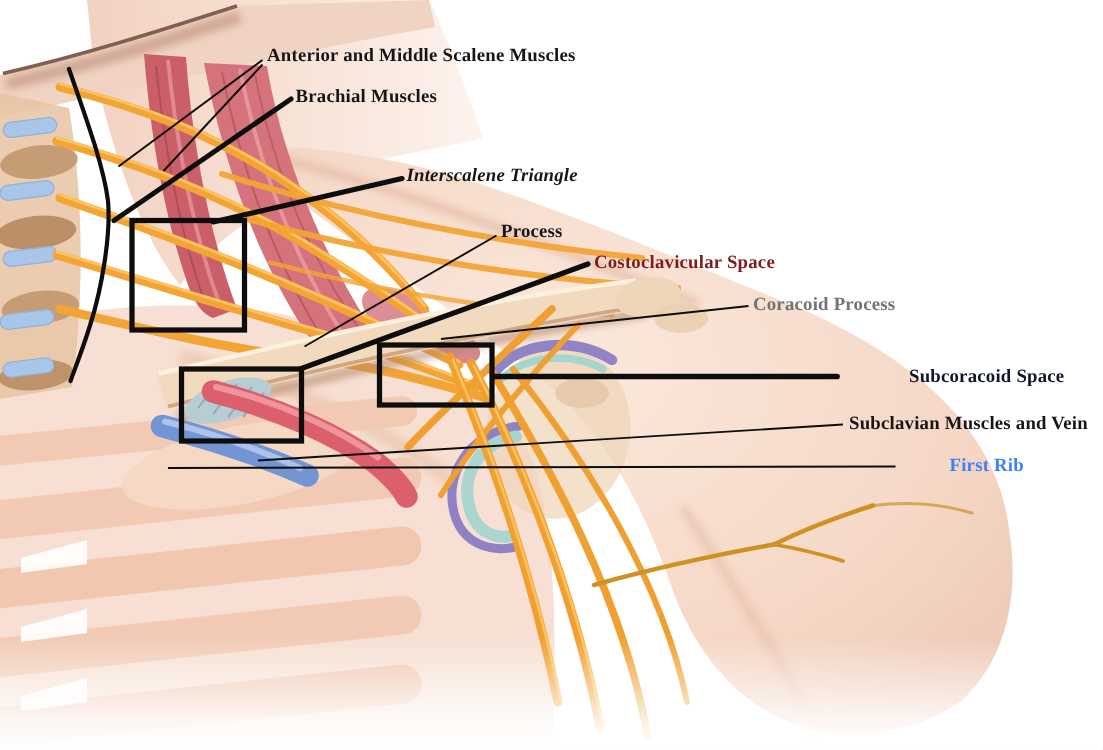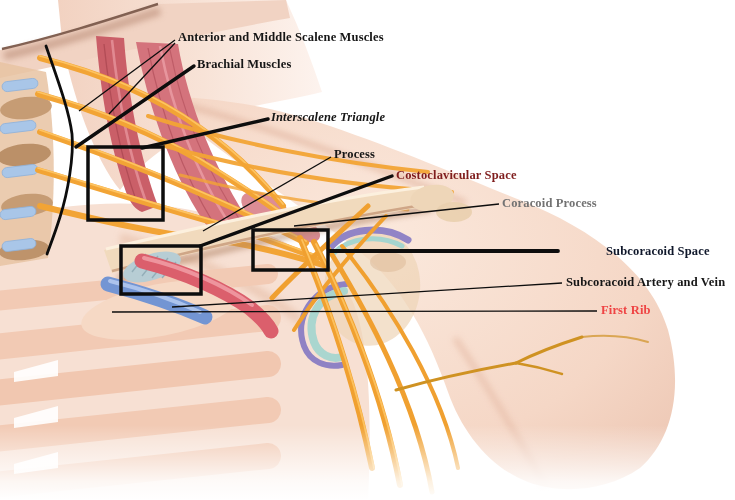--- a/index.html
+++ b/index.html
@@ -202,17 +202,17 @@
 </svg>
 
 <div id="label-layer">
       <div class="anno-label" style="left: 178px; top: 37px; color: rgb(22, 22, 22);">Anterior and Middle Scalene Muscles</div>
       <div class="anno-label" style="left: 197px; top: 64px; color: rgb(22, 22, 22);">Brachial Muscles</div>
       <div class="anno-label" style="left: 271px; top: 117px; color: rgb(22, 22, 22); font-style: italic;">Interscalene Triangle</div>
       <div class="anno-label" style="left: 334px; top: 154px; color: rgb(22, 22, 22);">Process</div>
       <div class="anno-label" style="left: 396px; top: 175px; color: #7f1d1d;">Costoclavicular Space</div>
       <div class="anno-label" style="left: 502px; top: 203px; color: #737373;">Coracoid Process</div>
       <div class="anno-label" style="left: 562px; top: 251px; color: #0f172a; margin-left: 44px;">Subcoracoid Space</div>
-      <div class="anno-label" style="left: 566px; top: 282px; color: rgb(22, 22, 22);">Subcoracoid Artery and Vein</div>
-      <div class="anno-label" style="left: 601px; top: 310px; color: #ef4444;">First Rib</div>
+      <div class="anno-label" style="left: 566px; top: 282px; color: rgb(22, 22, 22);">Subclavian Muscles and Vein</div>
+      <div class="anno-label" style="left: 633px; top: 310px; color: #3b82f6;">First Rib</div>
     </div>
 
 </div>
 
 </body></html>

